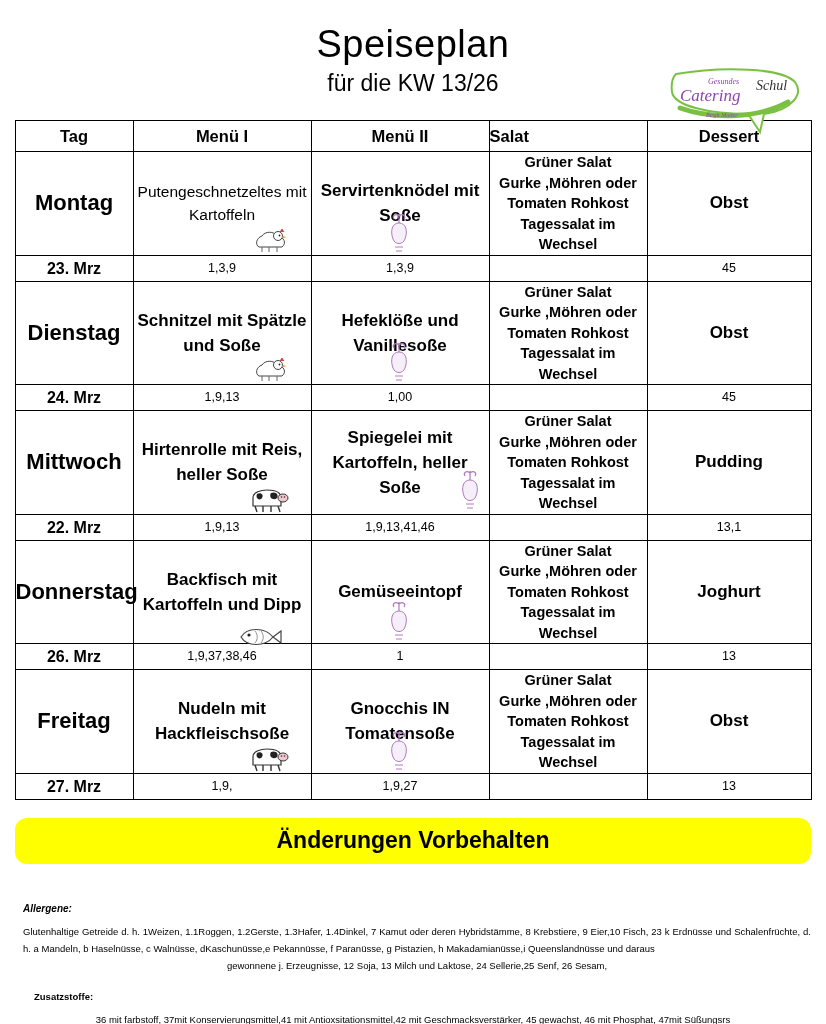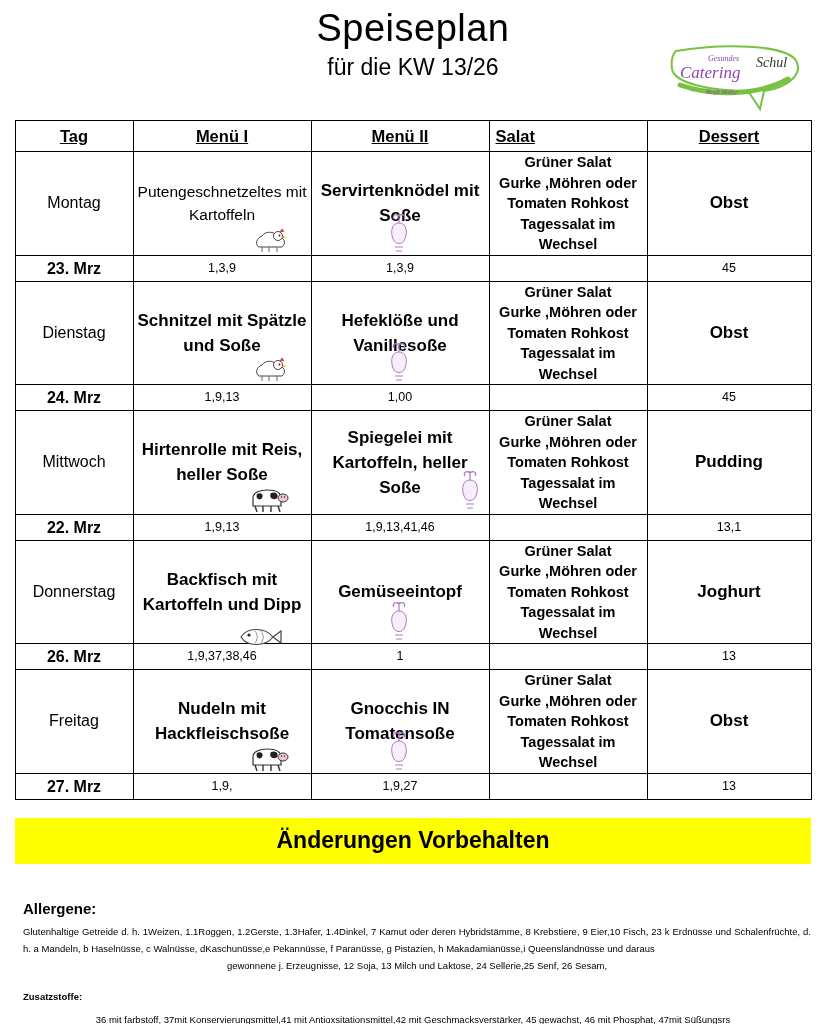--- a/index.html
+++ b/index.html
@@ -18,21 +18,21 @@
   .page {
     width: 826px;
     height: 1024px;
     position: relative;
     box-sizing: border-box;
   }
 
   
   .header {
     position: relative;
-    padding-top: 6px;
+    padding-top: 22px;
     height: 120px;
     box-sizing: border-box;
   }
   .title {
     text-align: center;
     font-size: 38px;
     line-height: 44px;
     font-weight: 400;
     letter-spacing: 0.5px;
   }
@@ -41,21 +41,21 @@
     font-size: 23px;
     line-height: 30px;
     font-weight: 400;
     margin-top: 2px;
   }
 
   
   .logo {
     position: absolute;
     right: 22px;
-    top: 45px;
+    top: 68px;
     width: 140px;
     height: 70px;
   }
 
   
   .menu-table {
     border-collapse: collapse;
     table-layout: fixed;
     margin: 0 auto;
     width: 796px;
@@ -71,31 +71,29 @@
   col.c-m2     { width: 178px; }
   col.c-salad  { width: 158px; }
   col.c-dess   { width: 164px; }
 
   .head-cell {
     text-align: center;
     font-size: 16.5px;
     font-weight: bold;
     height: 30px;
     line-height: 30px;
-    text-decoration: underline;
   }
   .head-cell.left {
     text-align: left;
-    padding-left: 6px;
   }
 
   .day-cell {
     text-align: center;
-    font-size: 16px;
-    font-weight: 400;
+    font-size: 22px;
+    font-weight: 700;
     height: 88px;
   }
   .menu-cell {
     text-align: center;
     font-size: 17px;
     font-weight: bold;
     line-height: 25px;
     padding: 4px 6px;
     position: relative;
     height: 88px;
@@ -148,51 +146,53 @@
 
   
   .banner {
     margin: 18px auto 0 auto;
     width: 796px;
     background: #ffff00;
     height: 46px;
     display: flex;
     align-items: center;
     justify-content: center;
+    border-radius: 12px;
   }
   .banner span {
     font-size: 23px;
     font-weight: bold;
   }
 
   
   .footnotes {
     margin: 36px auto 0 auto;
     width: 796px;
     font-size: 9.5px;
     line-height: 17px;
   }
   .fn-title {
     font-weight: bold;
-    font-size: 15px;
+    font-size: 10px;
     margin-left: 8px;
+    font-style: italic;
   }
   .fn-body {
     margin-left: 8px;
     margin-top: 6px;
     text-align: justify;
   }
   .fn-body .center-line {
     text-align: center;
     display: block;
   }
   .fn-title2 {
     font-weight: bold;
     font-size: 9.5px;
-    margin-left: 8px;
+    margin-left: 19px;
     margin-top: 14px;
   }
   .fn-body2 {
     margin-top: 6px;
     text-align: center;
     font-size: 9.5px;
   }
 </style>
 </head>
 <body>

